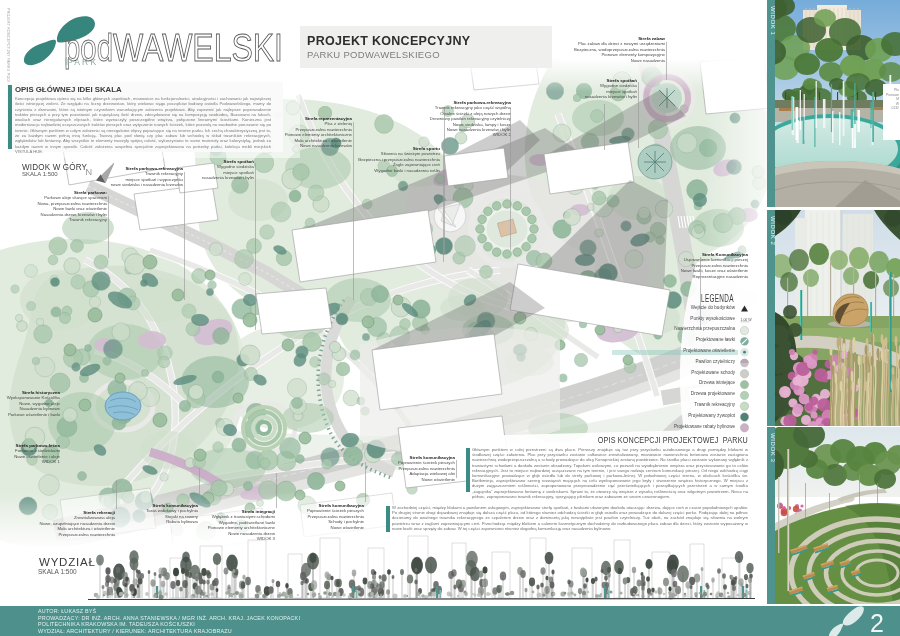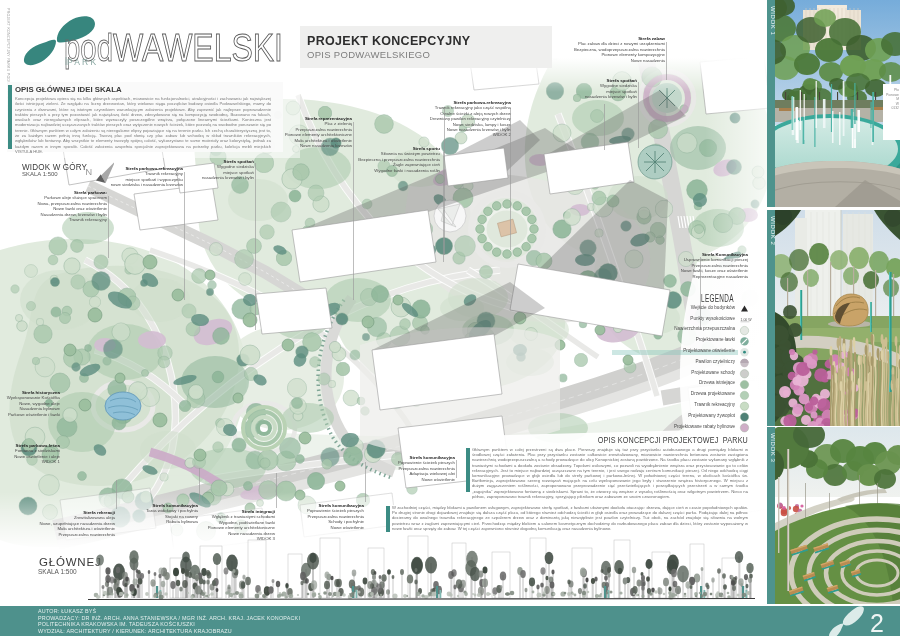--- a/index.html
+++ b/index.html
@@ -611,21 +611,21 @@
   <text x="113" y="61" textLength="170" lengthAdjust="spacingAndGlyphs" font-size="38" fill="none" stroke="#5a5a5a" stroke-width="0.95">WAWELSKI</text>
 
   <text x="67" y="65" font-size="8.5" letter-spacing="2.2" fill="#8aa7a2">PARK</text>
   <line x1="66" y1="57" x2="66" y2="65" stroke="#8aa7a2" stroke-width="0.8"></line>
 </svg>
 
 <div class="abs" style="left:300px;top:26px;width:252px;height:42px;background:#efefee;"></div>
 
 <div class="abs" style="left:307px;top:34px;font-size:12.5px;font-weight:bold;color:#2e2e2e;letter-spacing:0.3px;">PROJEKT KONCEPCYJNY</div>
 
-<div class="abs" style="left:307px;top:49px;font-size:9.5px;color:#7d7d7d;letter-spacing:0.3px;">OPIS PODWAWELSKIEGO</div>
+<div class="abs" style="left:307px;top:49px;font-size:9.5px;color:#7d7d7d;letter-spacing:0.3px;">PARKU PODWAWELSKIEGO</div>
 
 <div class="abs" style="left:7px;top:82px;width:276px;height:70px;background:rgba(250,250,250,0.92);"></div>
 
 <div class="abs" style="left:8px;top:85px;width:4px;height:64px;background:#3c8c84;"></div>
 
 <div class="abs" style="left:15px;top:85px;font-size:7.8px;font-weight:bold;color:#3a3a3a;letter-spacing:0px;">OPIS GŁÓWNEJ IDEI SKALA</div>
 
 <div class="abs just" style="left:15px;top:96px;width:256px;font-size:4.15px;line-height:5.3px;color:#7a7a7a;">Koncepcja projektowa opiera się na kilku głównych aspektach, mianowicie na funkcjonalności, atrakcyjności i zachowaniu jak największej ilości istniejącej zieleni. Ze względu na liczny drzewostan, który wiekowo sięga początków budowy osiedla Podwawelskiego, mamy do czynienia z drzewami, które są istotnym czynnikiem warunkującym założenia projektowe. Aby zapewnić jak najlepsze poprowadzenie traktów pieszych a przy tym pozostawić jak największą ilość drzew, zdecydowano się na kompozycję swobodną. Bazowano na łukach, owalach oraz nieregularnych elipsach, które wyznaczyły poszczególne wnętrza, połączone linearnymi ścieżkami. Konieczna jest modernizacja najbardziej uczęszczanych traktów pieszych oraz wytyczenie nowych ścieżek, które pozwolą na swobodne poruszanie się po terenie. Głównym punktem w całym założeniu są nieregularne elipsy pojawiające się na terenie parku. Ich cechą charakterystyczną jest to, że za każdym razem pełnią inną funkcję. Tworzą plac pod słonię czy plac zabaw lub wchodzą w skład trawników rekreacyjnych, wgłębników lub fontanny. Aby wszystkie te elementy tworzyły spójną całość, wykorzystano te same materiały oraz kolorystykę, jednak za każdym razem w innym sposób. Całość założenia uzupełnia specjalnie zaprojektowana na potrzeby parku, kolekcja mebli miejskich VISTULA HUE.</div>
 
 <div class="abs" style="left:22px;top:161px;font-size:9.5px;color:#3a3a3a;letter-spacing:0.2px;transform:scaleX(0.85);transform-origin:left top;">WIDOK W GÓRY</div>
@@ -746,21 +746,21 @@
 <div class="abs" style="left:530px;top:435px;width:218px;text-align:right;font-size:8.8px;color:#3a3a3a;letter-spacing:0.2px;transform:scaleX(0.82);transform-origin:right top;">OPIS KONCEPCJI PROJEKTOWEJ&nbsp; PARKU</div>
 
 <div class="abs" style="left:466px;top:448px;width:3.5px;height:44px;background:#3c8c84;"></div>
 
 <div class="abs just" style="left:472px;top:447px;width:276px;font-size:4.2px;line-height:5.2px;">Głównym punktem w całej przestrzeni są dwa place. Pierwszy znajduje się tuż przy przystanku autobusowego a drugi pomiędzy blokami w środkowej części założenia. Plac przy przystanku zostanie całkowicie zrewitalizowany, mianowicie nawierzchnia betonowa zostanie zastąpiona nawierzchnią wodoprzepuszczalną a schody prowadzące do ulicy Konopnickiej zostaną powtórzone. Na środku placu zostanie wykonany wgłębnik z trawiastymi schodami a dookoła zostanie obsadzony. Topolami osikowymi, co pozwoli na wyodrębnienie wnętrza oraz przystosowanie go to celów rekreacyjnych. Jest to miejsce najbardziej uczęszczane na tym terenie, i jest swego rodzaju centrum komunikacji pieszej. Od niego odchodzą ciągi komunikacyjne prowadzące w głąb osiedla lub do strefy parkowej i parkowo-leśnej. W południowej części terenu, w okolicach kościółka św. Bartłomieja, zaprojektowano szereg rozwiązań mających na celu wyeksponowanie jego bryły i stworzenie wnętrza historycznego. W miejscu z dużym zagęszczeniem roślinności, zaproponowano przeprowadzenie cięć prześwietlających i porządkujących przestrzeń a w samym środku „zagajnika” zaprojektowano fontannę z siedziskami. Sprawi to, że otworzy się wnętrze z wysoką roślinnością oraz wilgotnym powietrzem. Nieco na północ, zaproponowano trawnik rekreacyjny, sprzyjający piknikom oraz zabawom ze swoim czworonogiem.</div>
 
 <div class="abs" style="left:386px;top:506px;width:3.5px;height:26px;background:#3c8c84;"></div>
 
 <div class="abs just" style="left:392px;top:505px;width:356px;font-size:4.2px;line-height:5.2px;">W zachodniej części, między blokami a pawilonem usługowym, zaprojektowano strefę spotkań, z ławkami ułożonymi dookoła otaczając: drzewa, dające cień w czasie popołudniowych upałów. Po drugiej stronie drogi dojazdowej znajduje się dalsza część placu, od którego również odchodzą ścieżki w głąb osiedla oraz prowadzące do dalszej części parku. Podążając dalej na północ docieramy do owalnego trawnika rekreacyjnego ze szpalerem drzew oraz z dominantą jaką niewątpliwie jest pawilon czytelniczy. Tuż obok, na zachód znajduje się siłownia na wolnym powietrzu wraz z żaglami zapewniającymi cień. Przechodząc między blokiem a salonem kosmetycznym dochodzimy do rozbudowanego placu zabaw dla dzieci, który zostanie wyposażony w nowe ławki oraz sprzęty do zabaw. W tej części zapewniono również dogodną komunikację oraz nasadzenia bylinowe.</div>
 
-<div class="abs" style="left:39px;top:556px;font-size:11.5px;color:#3a3a3a;letter-spacing:0.8px;">GŁÓWNEJ</div>
+<div class="abs" style="left:39px;top:556px;font-size:11.5px;color:#3a3a3a;letter-spacing:0.8px;">WYDZIAŁ</div>
 
 <div class="abs" style="left:38px;top:568px;font-size:6.5px;color:#555;">SKALA 1:500</div>
 
 <div class="abs" style="left:0;top:520px;width:760px;height:82px;">
 <svg width="760" height="82" viewBox="0 0 760 82">
 <g>
 
 <g>
           <rect x="170" y="38" width="16" height="40" fill="none" stroke="#b8b8b8" stroke-width="0.45"></rect>
           <rect x="200" y="26" width="22" height="52" fill="none" stroke="#b8b8b8" stroke-width="0.45"></rect>

